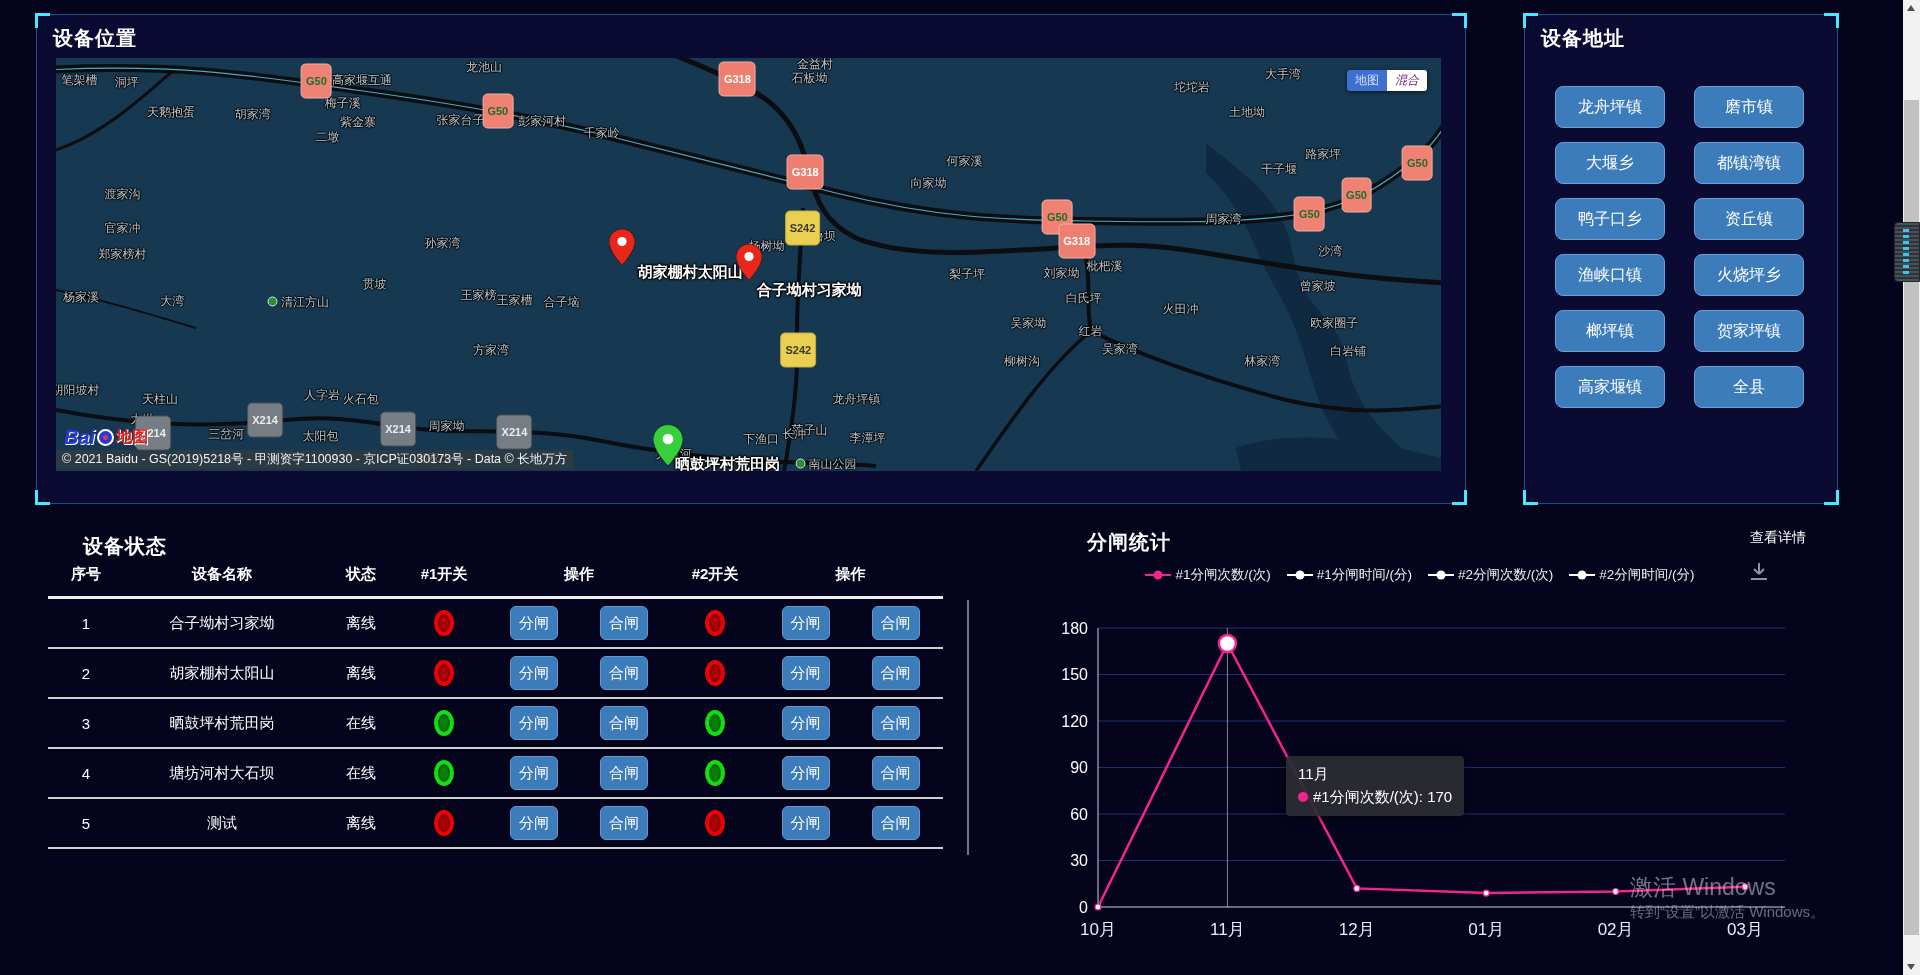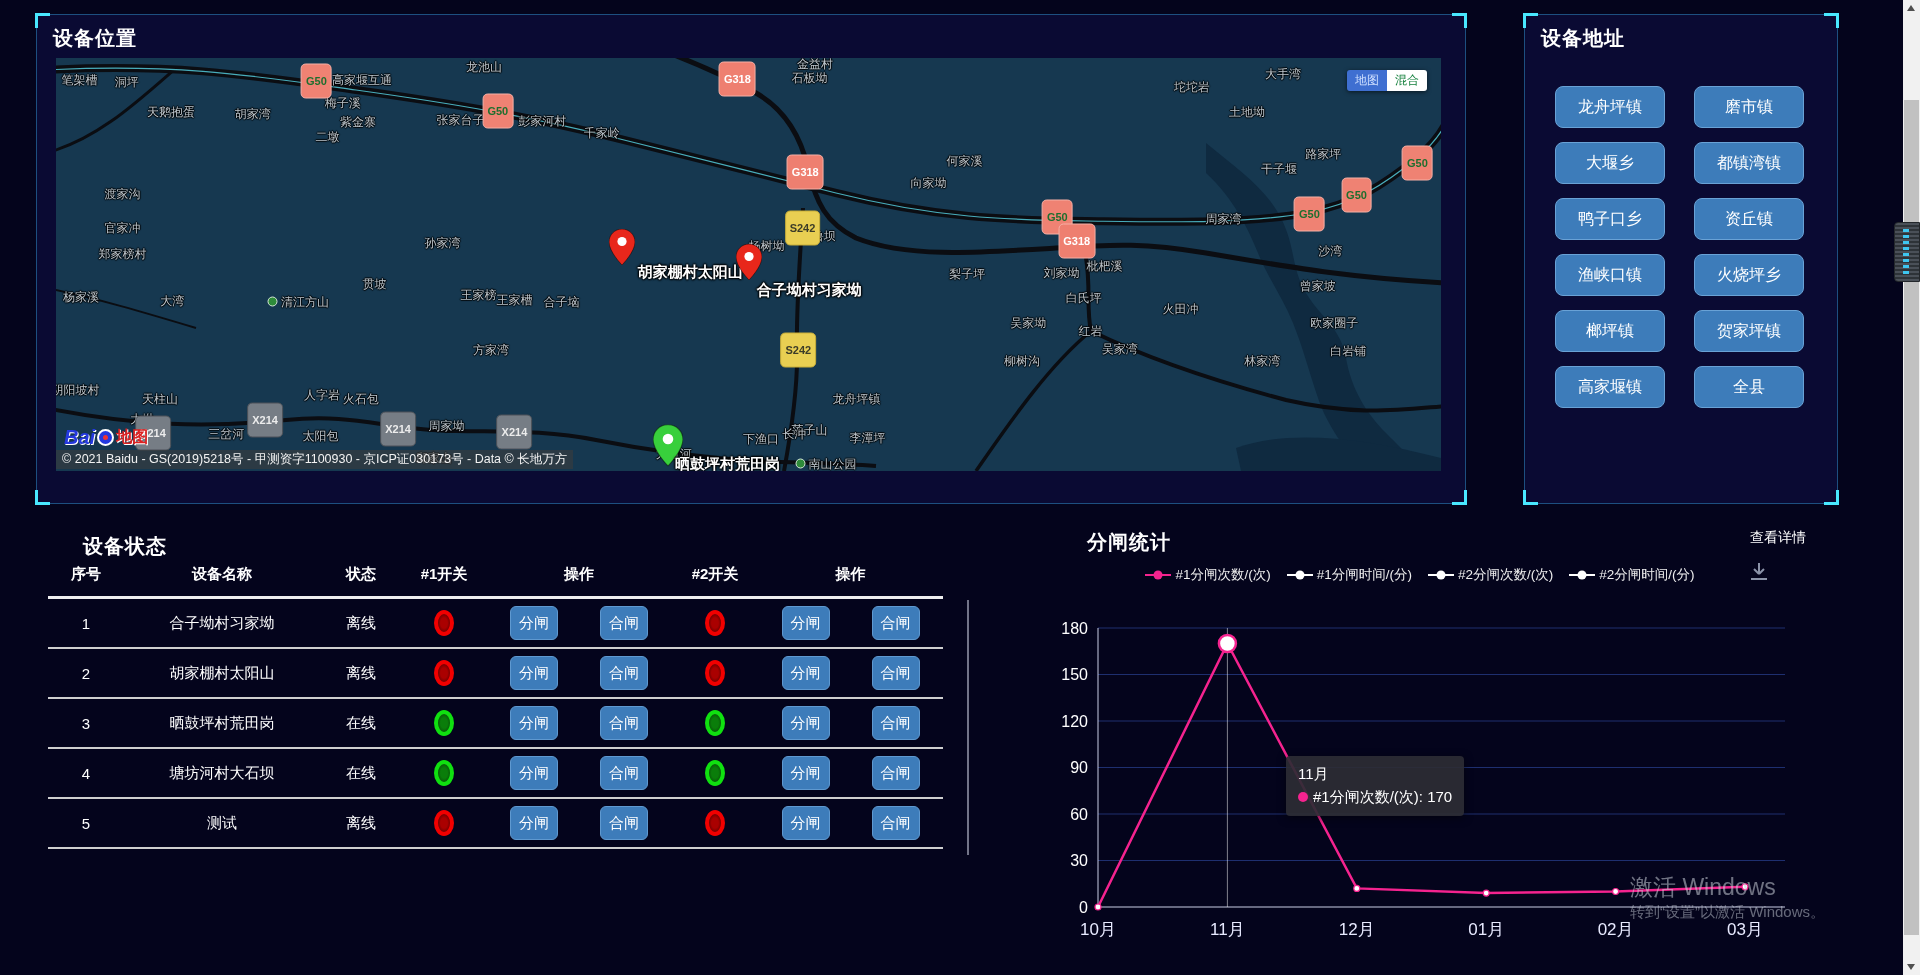--- a/index.html
+++ b/index.html
@@ -37,21 +37,21 @@
   .sh-s    { background:#e9cf52; color:#3c3c28; border:1px solid #c9ae39; }
   .sh-x    { background:#767d85; color:#ececec; border:1px solid #4c5158; }
   .pin { position:absolute; transform:translate(-50%,-100%); }
   .pin-label { position:absolute; transform:translate(0,-50%); color:#fff; font-size:15px;
     font-weight:bold; white-space:nowrap;
     text-shadow:1px 0 2px #000,-1px 0 2px #000,0 1px 2px #000,0 -1px 2px #000; }
   .map-type { position:absolute; right:14px; top:12px; display:flex;
     box-shadow:0 1px 4px rgba(0,0,0,.6); border-radius:3px; overflow:hidden; }
   .map-type span { font-size:12px; padding:2px 8px; cursor:pointer; }
   .mt-map { background:#3f6fd1; color:#cfe0ff; }
-  .mt-hybrid { background:#ffffff; color:#15803d; }
+  .mt-hybrid { background:#ffffff; color:#701a75;font-style:italic; }
   .map-logo { position:absolute; left:8px; bottom:22px; display:flex; align-items:center; }
   .logo-bai { color:#2439e0; font-weight:bold; font-size:20px; font-style:italic;
     text-shadow:1px 1px 0 #fff; }
   .logo-paw { width:17px; height:17px; border-radius:50%; background:#2439e0;
     border:2px solid #fff; margin:0 2px; position:relative; }
   .logo-paw::after { content:""; position:absolute; left:4px; top:4px; width:5px; height:5px;
     border-radius:50%; background:#e33; }
   .logo-maps { color:#d22; font-weight:bold; font-size:16px; text-shadow:1px 1px 0 #fff; }
   .map-attr { position:absolute; left:0; bottom:2px; background:rgba(60,60,60,.6);
     color:#f2f2f2; font-size:12.5px; padding:1px 6px; white-space:nowrap; }

